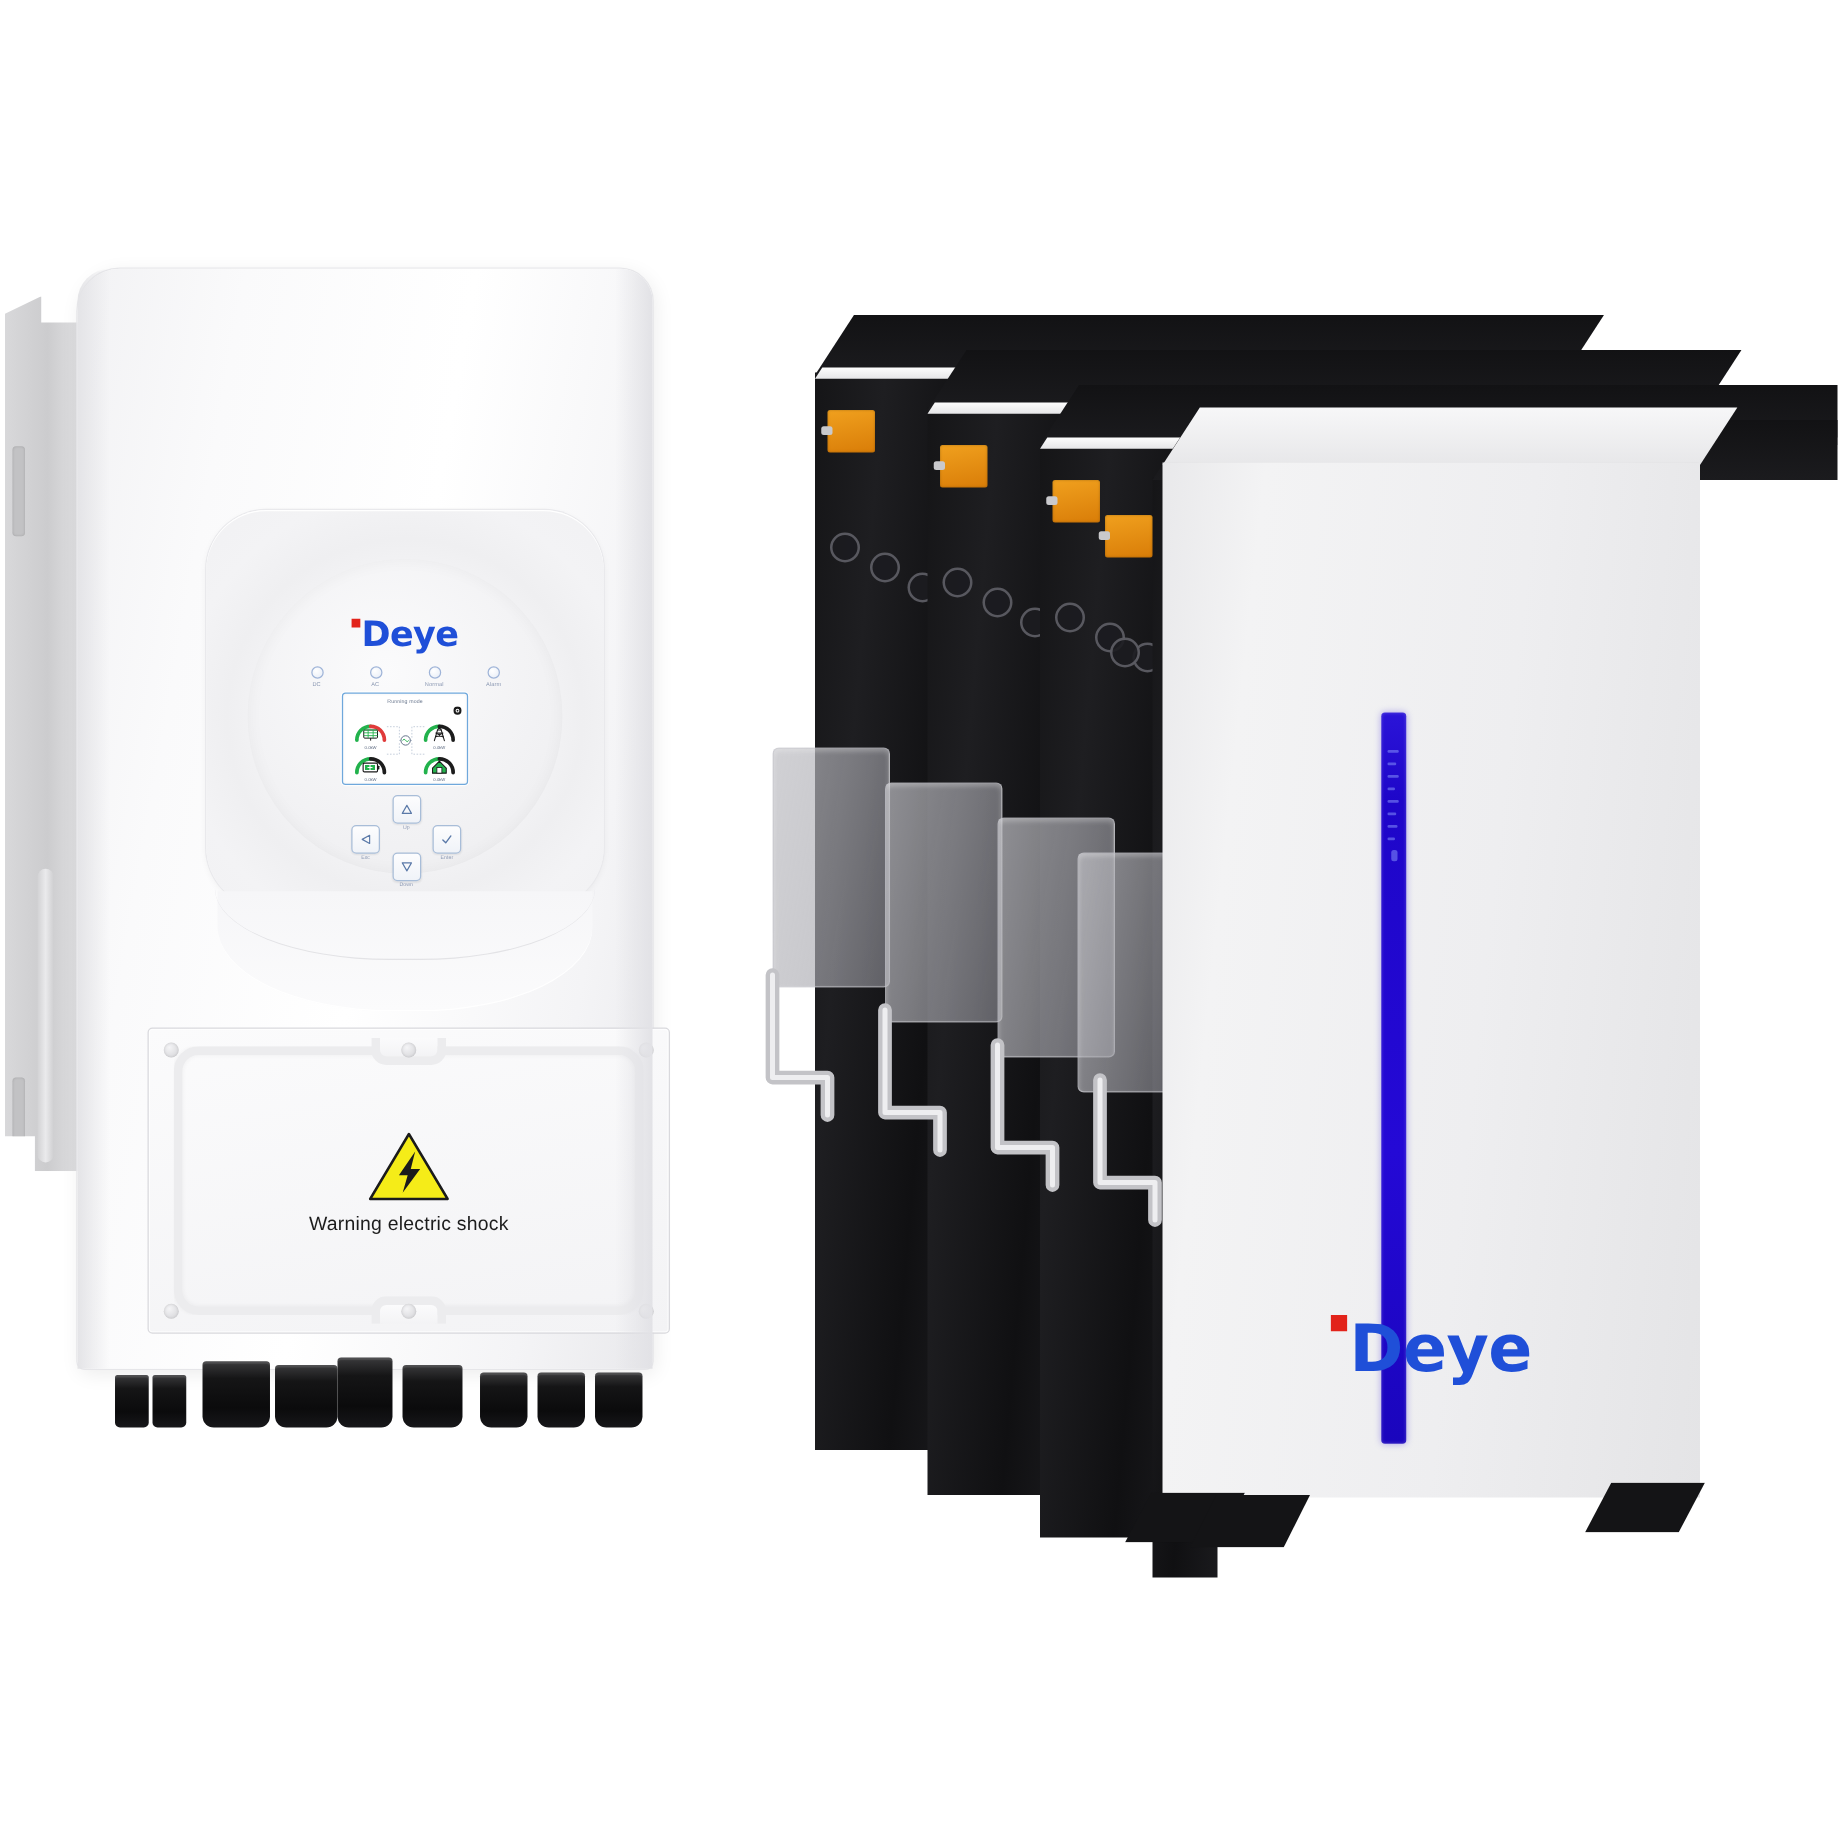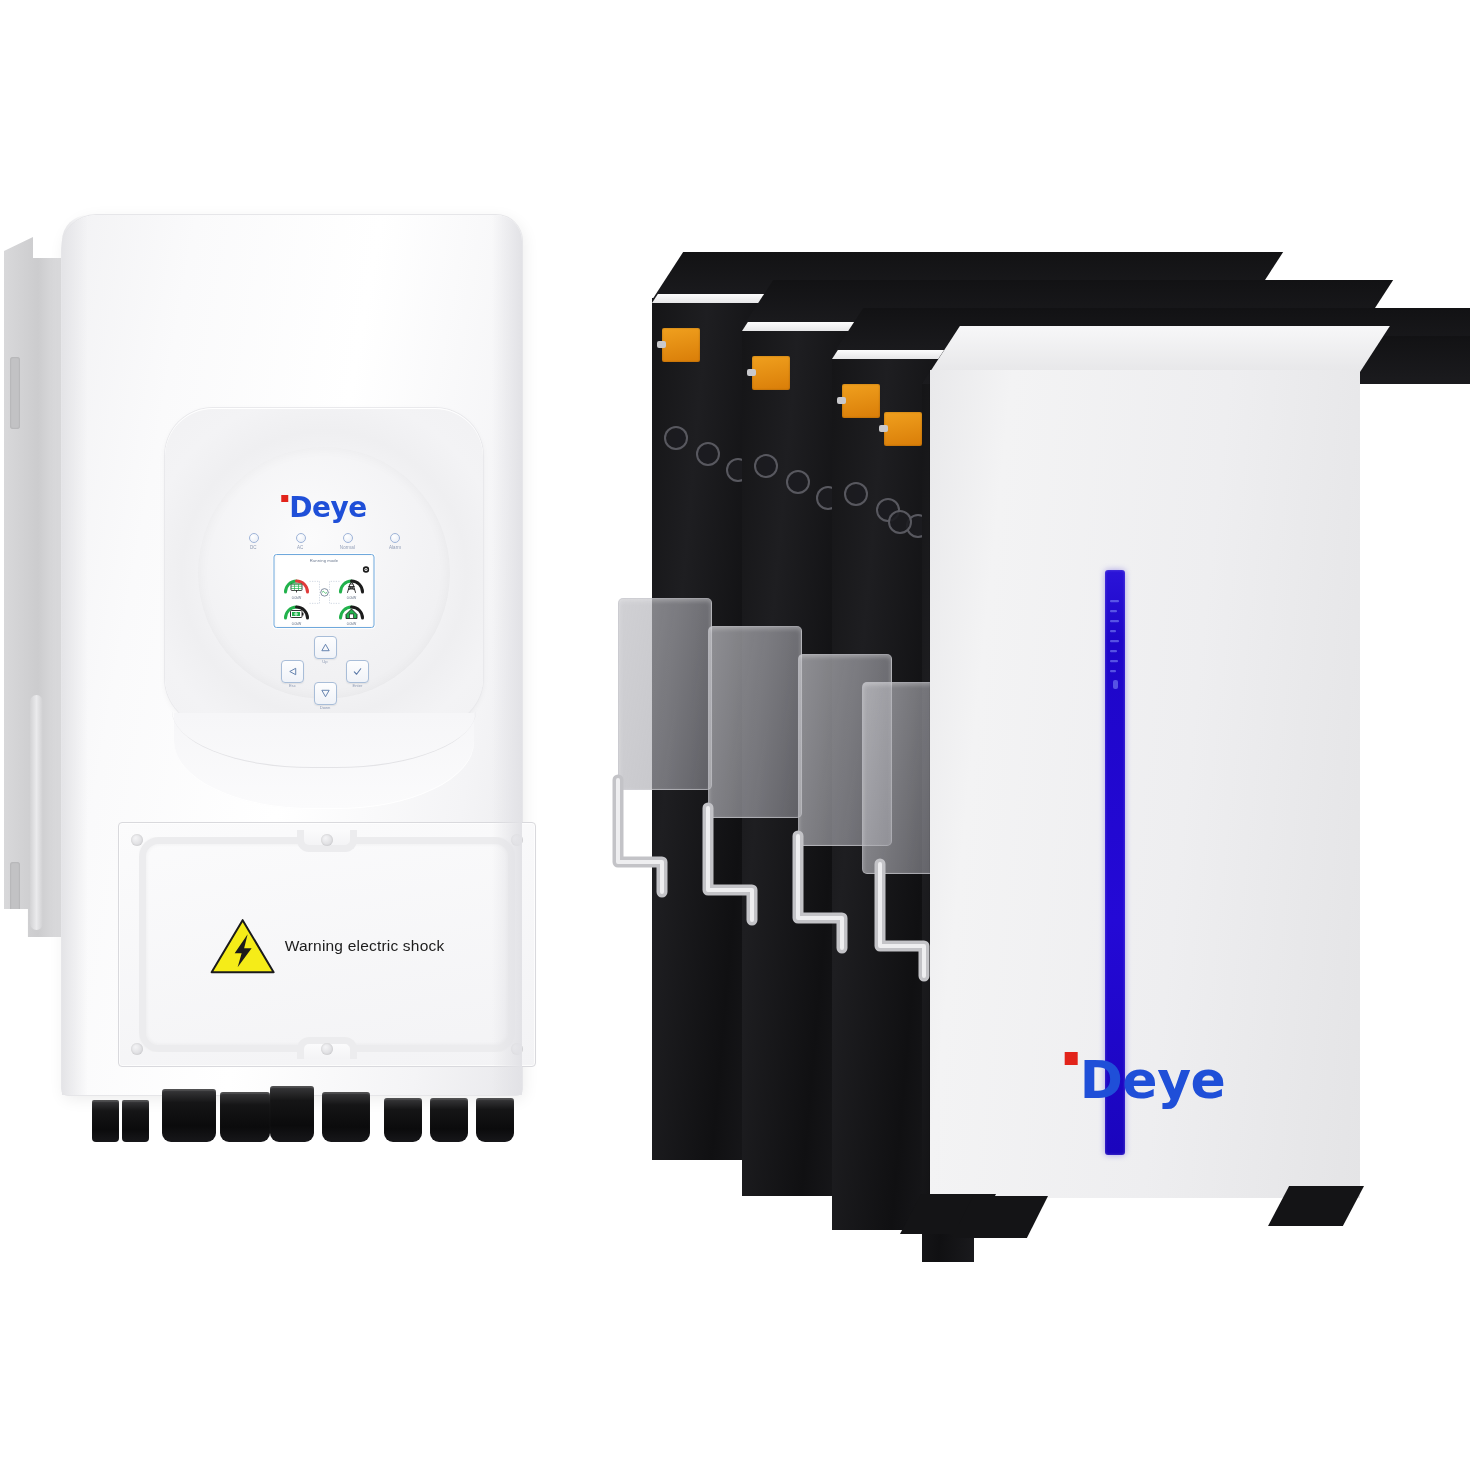--- a/index.html
+++ b/index.html
@@ -353,21 +353,21 @@
   .screw.bl { left: 12px;  bottom: 11px; }
   .screw.bc { left: 50%;   bottom: 11px; margin-left: -6px; }
   .screw.br { right: 12px; bottom: 11px; }
 
   .warning-block {
     position: absolute;
     left: 50%;
     top: 50%;
     transform: translate(-50%,-48%);
     display: flex;
-    flex-direction: row;
+    flex-direction: column;
     align-items: center;
     gap: 9px;
   }
   .warn-tri { width: 66px; height: 58px; display: block; }
   .warn-text {
     font-size: 15.5px;
     color: #1c1c1c;
     letter-spacing: .2px;
     white-space: nowrap;
   }

